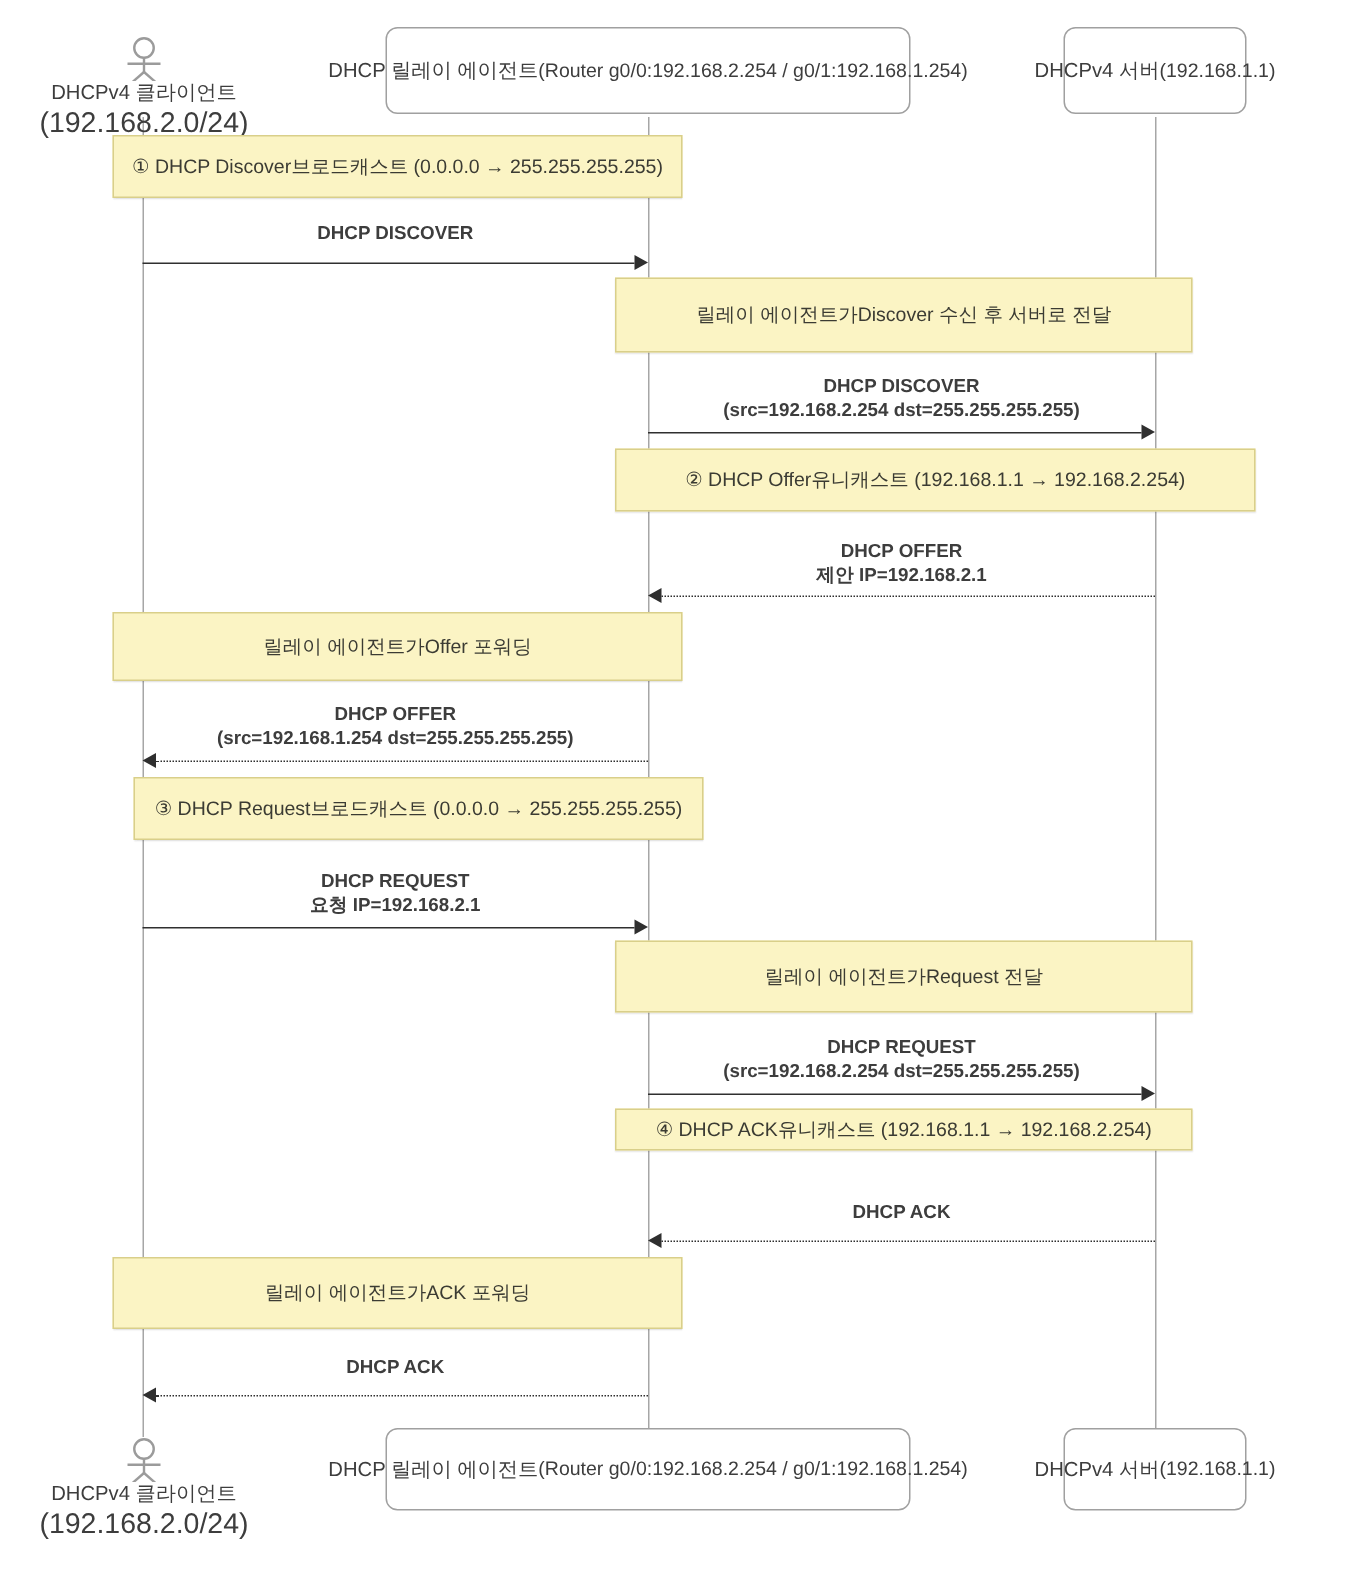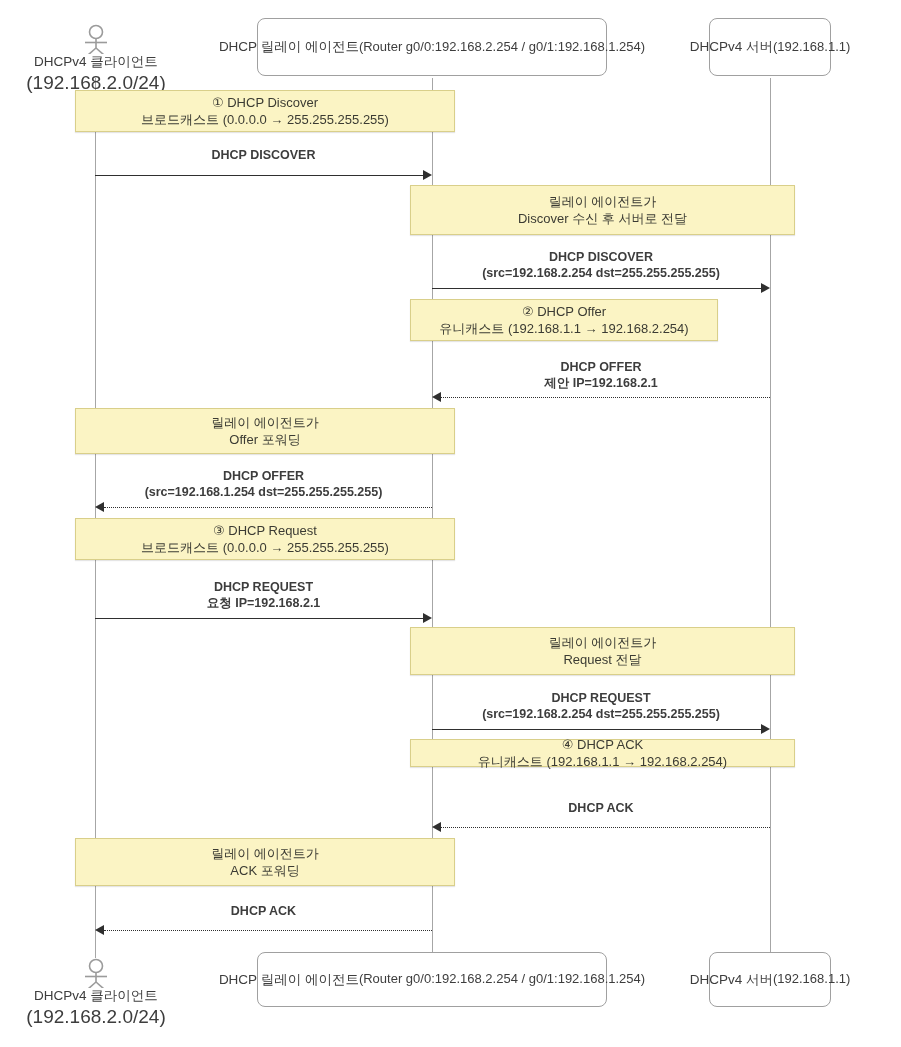--- a/index.html
+++ b/index.html
@@ -66,21 +66,21 @@
     background: #a6a6a6;
   }
 
   
   .note {
     position: absolute;
     box-sizing: border-box;
     background: #fbf4c4;
     border: 1px solid #d9cf8a;
     display: flex;
-    flex-direction: column;
+    flex-direction: row;
     align-items: center;
     justify-content: center;
     font-size: 13px;
     color: #3b3b33;
     line-height: 1.34;
     text-align: center;
     white-space: nowrap;
     box-shadow: 0 1px 1px rgba(0,0,0,0.10);
     z-index: 5;
   }
@@ -172,21 +172,21 @@
     <div>Discover 수신 후 서버로 전달</div>
   </div>
 
   <div class="msg-label" style="left:432px; top:249px; width:338px;">
     <div>DHCP DISCOVER</div>
     <div>(src=192.168.2.254 dst=255.255.255.255)</div>
   </div>
   <div class="arrow-line" style="left:432px; top:288px; width:329px;"></div>
   <div class="arrow-head right" style="left:761px; top:283px;"></div>
 
-  <div class="note" style="left:410px; top:299px; width:308px; height:42px;text-align:center;">
+  <div class="note" style="left:410px; top:299px; width:427px; height:42px;text-align:center;">
     <div>② DHCP Offer</div>
     <div>유니캐스트 (192.168.1.1 → 192.168.2.254)</div>
   </div>
 
   <div class="msg-label" style="left:432px; top:359px; width:338px;">
     <div>DHCP OFFER</div>
     <div>제안 IP=192.168.2.1</div>
   </div>
   <div class="arrow-line dotted" style="left:441px; top:397px; width:329px;"></div>
   <div class="arrow-head left" style="left:432px; top:392px;"></div>
@@ -196,21 +196,21 @@
     <div>Offer 포워딩</div>
   </div>
 
   <div class="msg-label" style="left:95px; top:468px; width:337px;">
     <div>DHCP OFFER</div>
     <div>(src=192.168.1.254 dst=255.255.255.255)</div>
   </div>
   <div class="arrow-line dotted" style="left:104px; top:507px; width:328px;"></div>
   <div class="arrow-head left" style="left:95px; top:502px;"></div>
 
-  <div class="note" style="left:75px; top:518px; width:380px; height:42px;">
+  <div class="note" style="left:89px; top:518px; width:380px; height:42px;">
     <div>③ DHCP Request</div>
     <div>브로드캐스트 (0.0.0.0 → 255.255.255.255)</div>
   </div>
 
   <div class="msg-label" style="left:95px; top:579px; width:337px;">
     <div>DHCP REQUEST</div>
     <div>요청 IP=192.168.2.1</div>
   </div>
   <div class="arrow-line" style="left:95px; top:618px; width:328px;"></div>
   <div class="arrow-head right" style="left:423px; top:613px;"></div>

